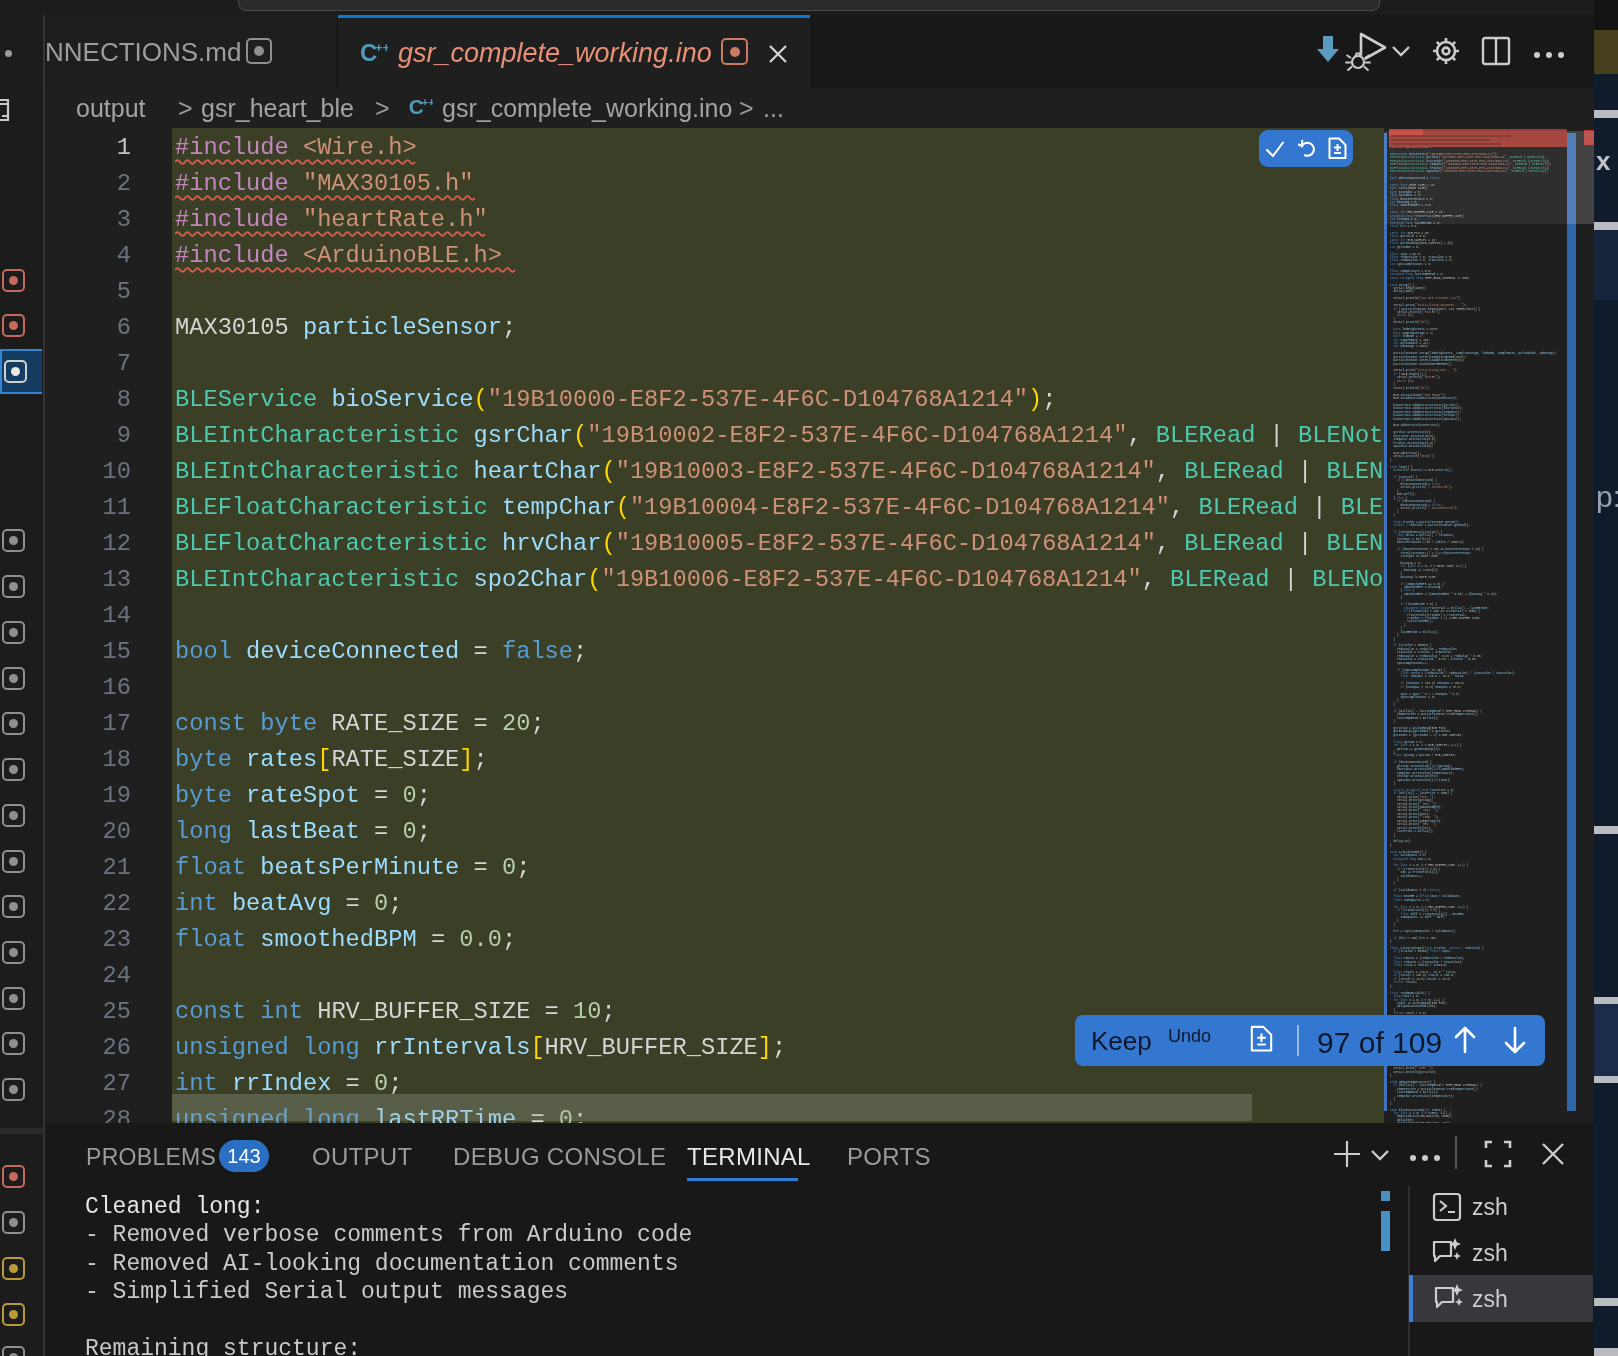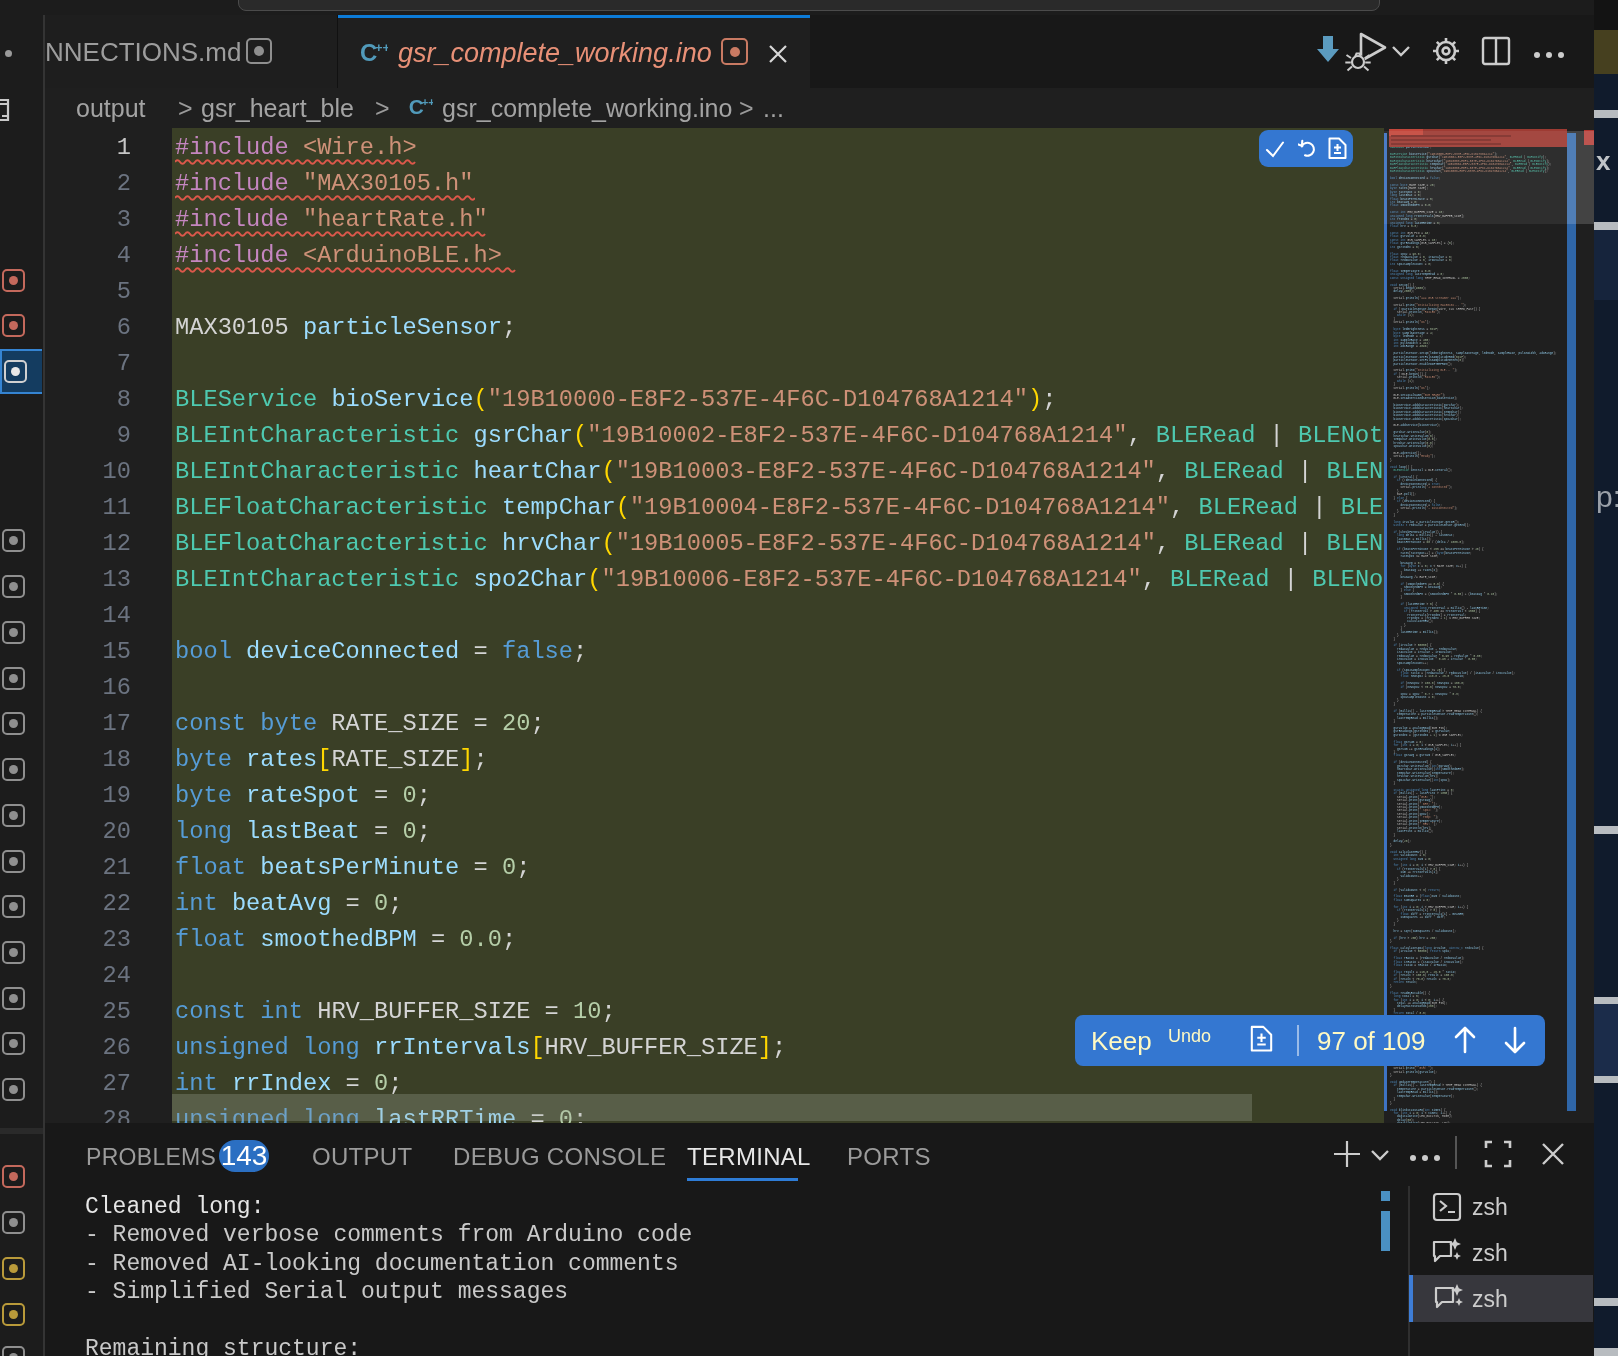--- a/index.html
+++ b/index.html
@@ -553,43 +553,43 @@
     <div class="abs" style="left:39px;top:8px;"><svg width="18" height="21" viewBox="0 0 18 21">
           <path d="M3.9 7.75 A6.5 6.5 0 1 1 7.0 17.3" fill="none" stroke="#fff" stroke-width="2.1" stroke-linecap="round"></path>
           <path d="M3.9 8.4 l0.4 -5.6 M4.4 8.0 l-4.2 -1.6" stroke="#fff" stroke-width="2.1" stroke-linecap="round" fill="none"></path>
         </svg></div>
     <div class="abs" style="left:69px;top:7px;"><svg width="19" height="23" viewBox="0 0 19 23">
           <path d="M1.5 1.5 h9.5 l6.5 6.5 v13 h-16 z" fill="none" stroke="#fff" stroke-width="2" stroke-linejoin="round"></path>
           <path d="M6 10.5 h7 M9.5 7 v7 M6 16 h7" stroke="#fff" stroke-width="2"></path>
         </svg></div>
   </div>
 
-  <div class="abs" style="left:1030px;top:887px;width:470px;height:51px;background:#3477d1;border-radius:8px;color:#fef9c3;">
+  <div class="abs" style="left:1030px;top:887px;width:470px;height:51px;background:#3477d1;border-radius:8px;color:#0f172a;">
     <span class="abs" style="left:16px;top:11px;font-size:26px;">Keep</span>
     <span class="abs" style="left:93px;top:11px;font-size:18px;">Undo</span>
     <div class="abs" style="left:175px;top:10px;"><svg width="23" height="28" viewBox="0 0 19 23">
           <path d="M1.5 1.5 h9.5 l6.5 6.5 v13 h-16 z" fill="none" stroke="#fff" stroke-width="1.7" stroke-linejoin="round"></path>
           <path d="M6 10.5 h7 M9.5 7 v7 M6 16 h7" stroke="#fff" stroke-width="1.7"></path>
         </svg></div>
     <div class="abs" style="left:222px;top:10px;width:2px;height:31px;background:rgba(255,255,255,0.5);"></div>
-    <span class="abs" style="left:242px;top:11px;font-size:26px;">97 of 109</span>
+    <span class="abs" style="left:242px;top:11px;font-size:30px;">97 of 109</span>
     <div class="abs" style="left:378px;top:10px;"><svg width="24" height="30" viewBox="0 0 24 30">
           <path d="M12 27 V4 M3 12 L12 3 L21 12" fill="none" stroke="#fff" stroke-width="2.6" stroke-linecap="round" stroke-linejoin="round"></path>
         </svg></div>
     <div class="abs" style="left:428px;top:10px;"><svg width="24" height="30" viewBox="0 0 24 30">
           <path d="M12 3 V26 M3 18 L12 27 L21 18" fill="none" stroke="#fff" stroke-width="2.6" stroke-linecap="round" stroke-linejoin="round"></path>
         </svg></div>
   </div>
 </div>
 
 <div class="abs" style="left:45px;top:1123px;width:1549px;height:233px;background:#181818;">
   <div class="abs" style="left:0;top:0;width:1549px;height:67px;">
     <span class="abs" style="left:41px;top:21px;font-size:23px;color:#9b9b9b;letter-spacing:0.3px;">PROBLEMS</span>
     <div class="abs" style="left:174px;top:17px;width:50px;height:32px;background:#2b6fc2;border-radius:16px;
-         text-align:center;font-size:28px;color:#fff;line-height:32px;">143</div>
+         text-align:center;font-size:20px;color:#fff;line-height:32px;">143</div>
     <span class="abs" style="left:267px;top:20px;font-size:24px;color:#9b9b9b;letter-spacing:0.3px;">OUTPUT</span>
     <span class="abs" style="left:408px;top:20px;font-size:24px;color:#9b9b9b;letter-spacing:0.3px;">DEBUG CONSOLE</span>
     <span class="abs" style="left:642px;top:20px;font-size:24px;color:#e7e7e7;letter-spacing:0.3px;">TERMINAL</span>
     <div class="abs" style="left:642px;top:55px;width:111px;height:3px;background:#2e7cd6;"></div>
     <span class="abs" style="left:802px;top:20px;font-size:24px;color:#9b9b9b;letter-spacing:0.3px;">PORTS</span>
     <div class="abs" style="left:1287px;top:16px;"><svg width="30" height="30" viewBox="0 0 30 30">
           <path d="M15 2 v26 M2 15 h26" stroke="#cccccc" stroke-width="2.2"></path>
         </svg></div>
     <div class="abs" style="left:1325px;top:25px;"><svg width="20" height="14" viewBox="0 0 20 14">
           <path d="M2 3 l8 8 l8 -8" fill="none" stroke="#cccccc" stroke-width="2.4"></path>

